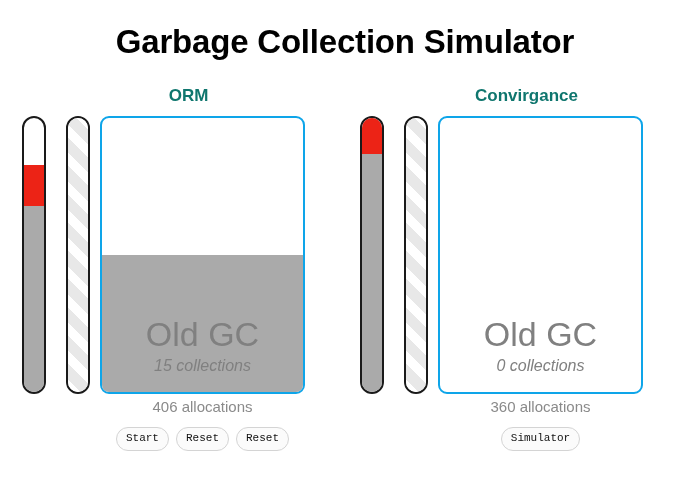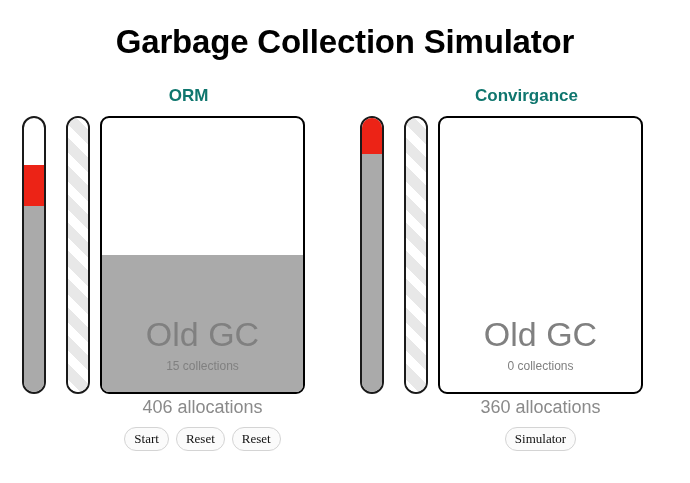--- a/index.html
+++ b/index.html
@@ -98,21 +98,21 @@
   }
 
   
   .oldgen {
     position: absolute;
     top: 0;
     left: 78px;
     width: 205px;
     height: 278px;
     box-sizing: border-box;
-    border: 2px solid #000000;
+    border: 2px solid #0ea5e9;
     border-radius: 9px;
     background: #ffffff;
     overflow: hidden;
   }
   .oldgen-fill {
     position: absolute;
     left: 0;
     right: 0;
     bottom: 0;
     background: #aaaaaa;
@@ -123,49 +123,50 @@
     right: 0;
     bottom: 14px;
     text-align: center;
   }
   .oldgen-name {
     font-size: 34px;
     color: #808080;
     line-height: 40px;
   }
   .oldgen-collections {
-    font-size: 12px;
+    font-size: 16px;
     color: #808080;
     line-height: 24px;
+    font-style: italic;
   }
 
   .allocations {
     position: absolute;
     top: 313px;
     left: 78px;
     width: 205px;
     text-align: center;
-    font-size: 18px;
+    font-size: 15px;
     color: #8a8a8a;
     line-height: 16px;
   }
 
   .controls {
     position: absolute;
     top: 341px;
     left: 78px;
     width: 205px;
     display: flex;
     justify-content: center;
     gap: 7px;
   }
 
   .btn {
-    font-family: Liberation Serif, serif;
-    font-size: 13px;
+    font-family: Liberation Mono, monospace;
+    font-size: 11px;
     color: #111111;
     background: #fbfbfb;
     border: 1px solid #d4d4d4;
     border-radius: 12px;
     padding: 3px 9px 4px 9px;
     line-height: 15px;
     cursor: pointer;
     white-space: nowrap;
   }
 </style>

